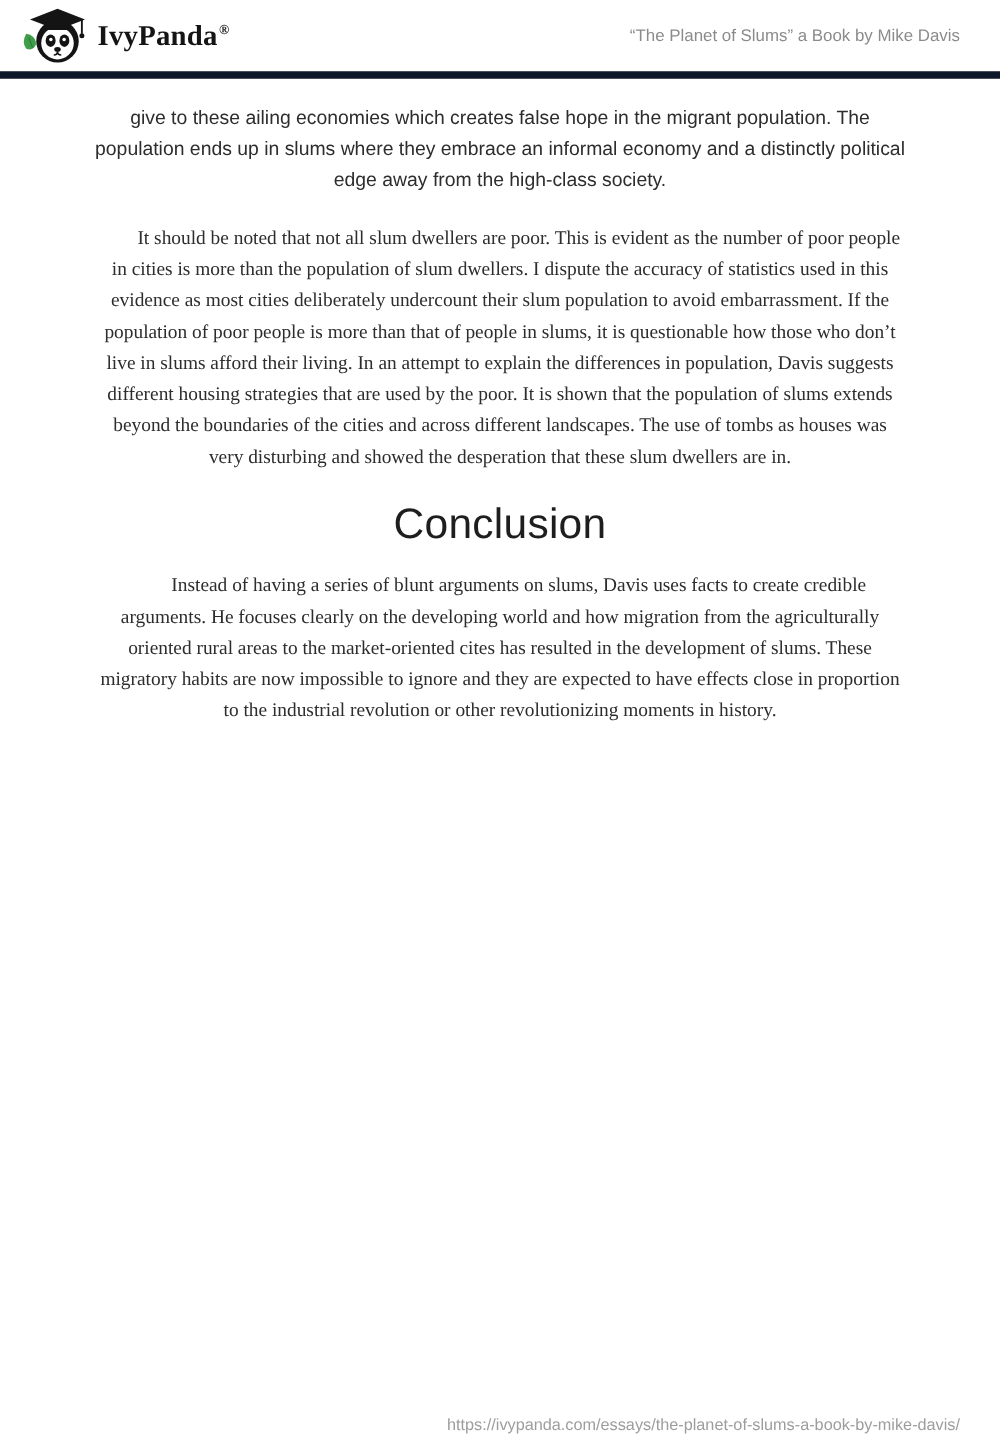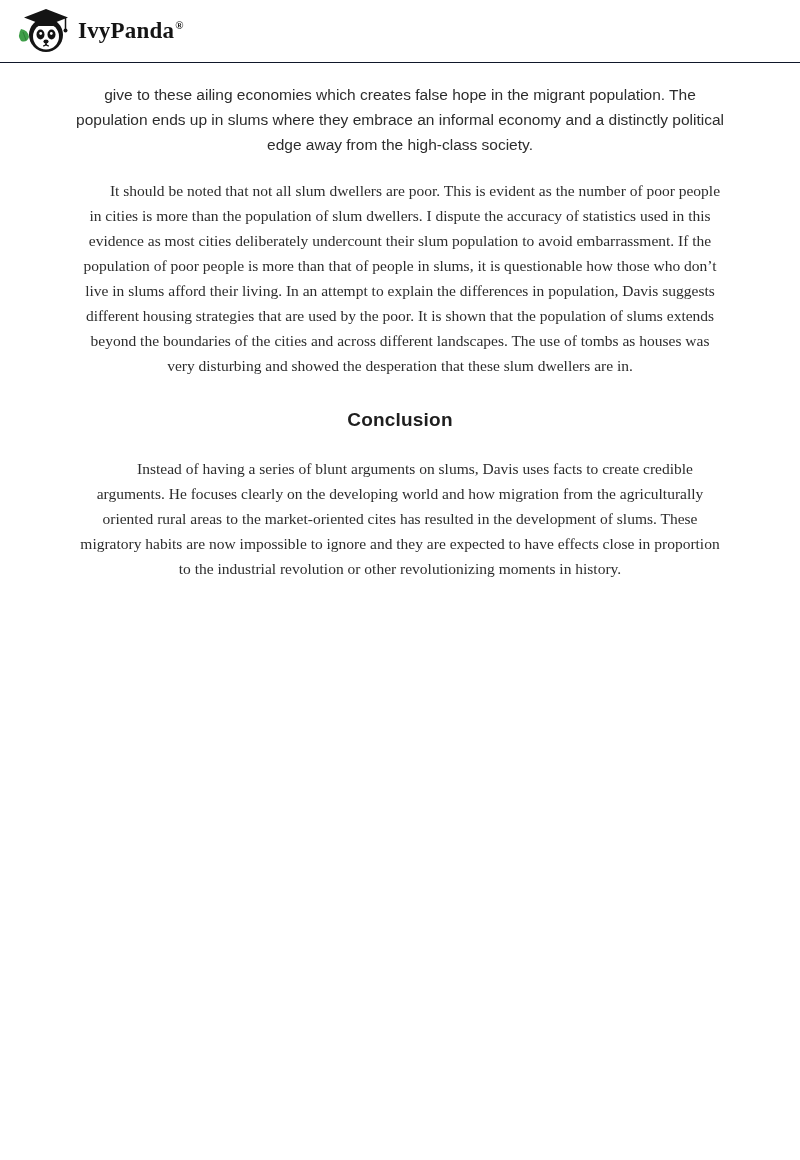--- a/index.html
+++ b/index.html
@@ -11,21 +11,21 @@
     font-family: "Liberation Sans", sans-serif;
     overflow: hidden;
     box-sizing: border-box;
   }
   .header {
     display: flex;
     align-items: center;
     justify-content: space-between;
     height: 63px;
     padding: 0 32px 0 16px;
-    border-bottom: 1px solid #0f172a;
+    border-bottom: 6px solid #0f172a;
     box-sizing: border-box;
   }
   .logo-wrap {
     display: flex;
     align-items: center;
     gap: 10px;
     text-decoration: none;
     cursor: pointer;
   }
   .logo-text {
@@ -57,22 +57,22 @@
   }
   .content p {
     margin: 0 0 21px 0;
   }
   .content p.indent {
     text-indent: 30px;
     font-family: Liberation Serif, serif;
   }
   .content h1 {
     font-family: "Liberation Sans", sans-serif;
-    font-size: 19px;
-    font-weight: bold;
+    font-size: 34px;
+    font-weight: normal;
     color: #1e1e1e;
     margin: 29px 0 24px 0;
     letter-spacing: 0.2px;
   }
   .footer {
     position: absolute;
     right: 32px;
     bottom: 13px;
     font-size: 13px;
     color: #9d9d9d;
@@ -103,23 +103,27 @@
           <ellipse cx="30" cy="33.5" rx="2.6" ry="1.9" fill="#141414"></ellipse>
           <path d="M30 35 q0 3 -3 3 M30 35 q0 3 3 3" stroke="#141414" stroke-width="1.2" fill="none"></path>
           <polygon points="30,1 52,9.5 30,18 8,9.5" fill="#141414"></polygon>
           <rect x="22" y="12" width="16" height="6" rx="1" fill="#141414"></rect>
           <line x1="49.5" y1="10" x2="49.5" y2="21" stroke="#141414" stroke-width="1.5"></line>
           <circle cx="49.5" cy="22.5" r="2" fill="#141414"></circle>
         </svg>
       </span>
       <span class="logo-text"><span>IvyPanda</span><span class="logo-reg">®</span></span>
     </div>
+    <div class="header-title">“The Planet of Slums” a Book by Mike Davis</div>
   </div>
 
   <div class="content">
     <p>give to these ailing economies which creates false hope in the migrant population. The population ends up in slums where they embrace an informal economy and a distinctly political edge away from the high-class society.</p>
     <p class="indent">It should be noted that not all slum dwellers are poor. This is evident as the number of poor people in cities is more than the population of slum dwellers. I dispute the accuracy of statistics used in this evidence as most cities deliberately undercount their slum population to avoid embarrassment. If the population of poor people is more than that of people in slums, it is questionable how those who don’t live in slums afford their living. In an attempt to explain the differences in population, Davis suggests different housing strategies that are used by the poor. It is shown that the population of slums extends beyond the boundaries of the cities and across different landscapes. The use of tombs as houses was very disturbing and showed the desperation that these slum dwellers are in.</p>
     <h1>Conclusion</h1>
     <p class="indent">Instead of having a series of blunt arguments on slums, Davis uses facts to create credible arguments. He focuses clearly on the developing world and how migration from the agriculturally oriented rural areas to the market-oriented cites has resulted in the development of slums. These migratory habits are now impossible to ignore and they are expected to have effects close in proportion to the industrial revolution or other revolutionizing moments in history.</p>
   </div>
 
+  <div class="footer">
+    <a>https://ivypanda.com/essays/the-planet-of-slums-a-book-by-mike-davis/</a>
+  </div>
 
 </div>
 
 </body></html>

